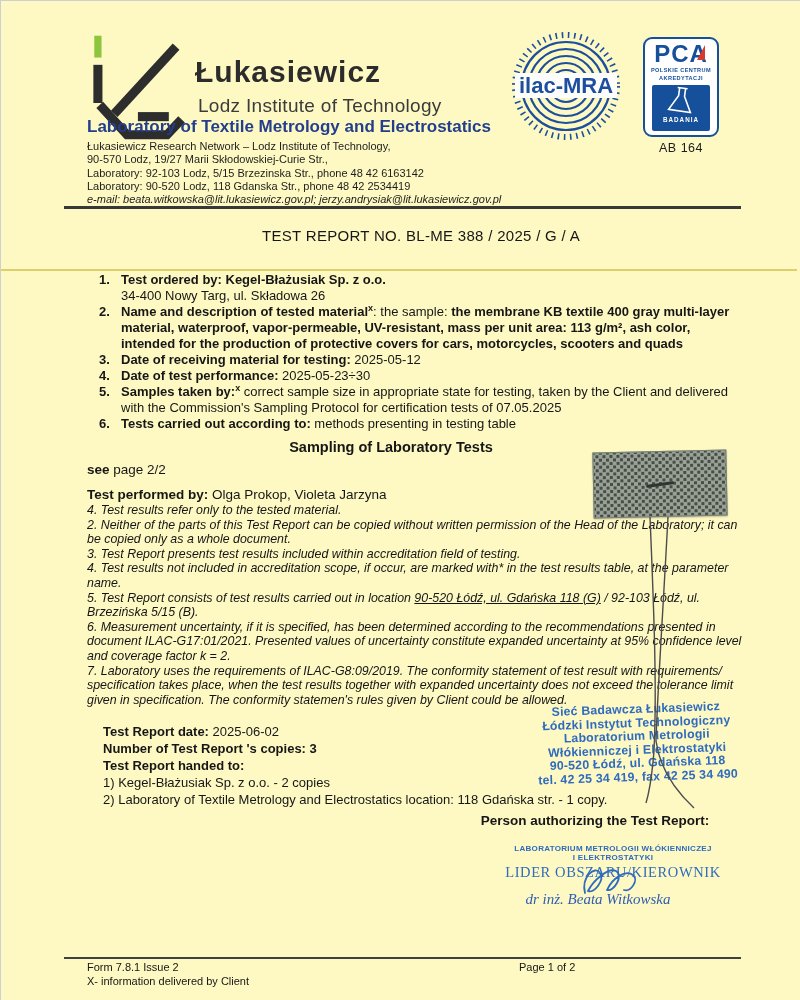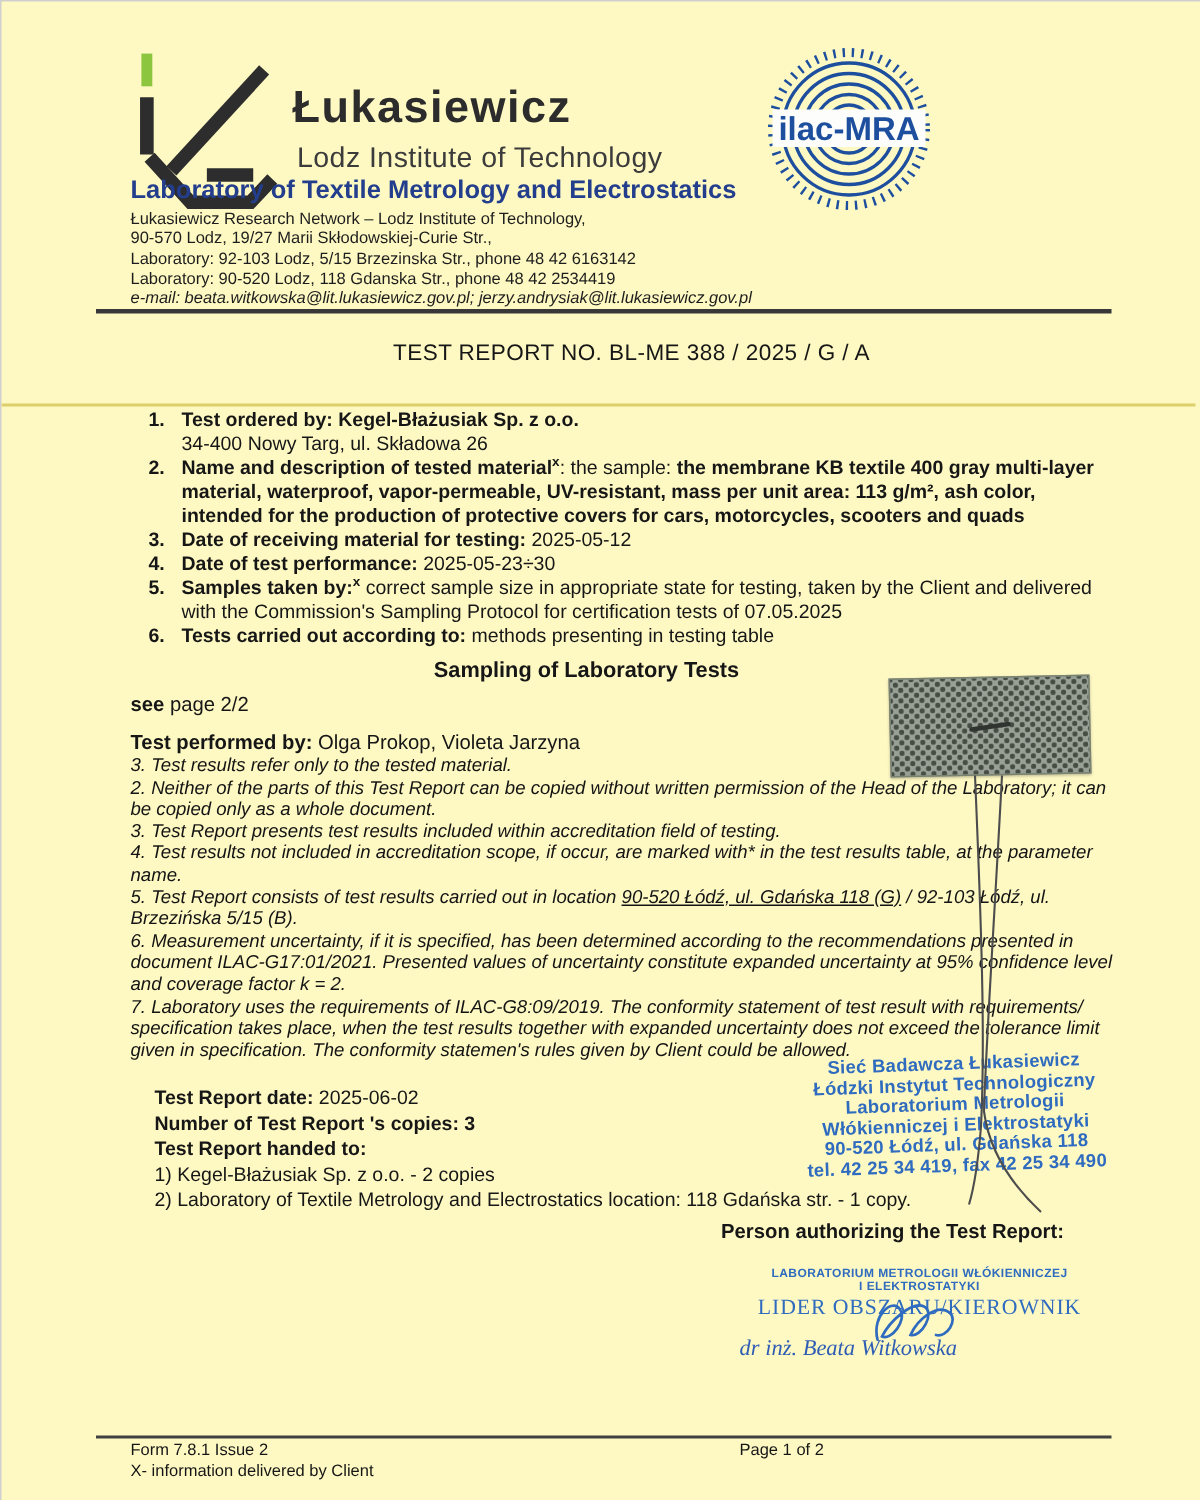--- a/index.html
+++ b/index.html
@@ -54,26 +54,26 @@
   .threads { position:absolute; left:0; top:0; width:800px; height:1000px; pointer-events:none; z-index:6; }
   
   .stamp-location { position:absolute; left:520px; top:702px; width:232px; text-align:center; color:#2f6bbf;
     font-weight:bold; font-size:12.3px; line-height:13.6px; transform:rotate(-2deg); letter-spacing:0.2px; }
   .meta { position:absolute; left:102px; top:722px; font-size:13px; line-height:17px; }
   .authorizing { position:absolute; left:468px; top:812px; width:252px; text-align:center; font-size:13.5px; font-weight:bold; }
   .lab-stamp { position:absolute; left:492px; top:843px; width:240px; text-align:center; color:#2f6bbf; }
   .lab-stamp .tiny { font-size:8px; font-weight:bold; line-height:9px; letter-spacing:0.3px; }
   .lab-stamp .role { font-family:"Liberation Serif", serif; font-size:14.5px; letter-spacing:0.6px; margin-top:2px; }
   .signature { position:absolute; left:578px; top:862px; z-index:3; }
-  .signer { position:absolute; left:492px; top:890px; width:210px; z-index:2;
+  .signer { position:absolute; left:492px; top:890px; width:210px; text-align:center; z-index:2;
     font-family:"Liberation Serif", serif; font-style:italic; font-size:15px; color:#2f5db4; }
   
   .footer-rule { position:absolute; left:63px; top:956px; width:677px; height:2px; background:#414141; }
   .footer-form { position:absolute; left:86px; top:960px; font-size:11px; }
-  .footer-page { position:absolute; left:492px; top:960px; font-size:11px; }
+  .footer-page { position:absolute; left:518px; top:960px; font-size:11px; }
   .footer-note { position:absolute; left:86px; top:974px; font-size:11px; }
 </style>
 </head>
 <body>
 
 <div class="page">
 
   <svg class="logo-mark" viewBox="0 0 110 115">
     <rect x="8" y="0" width="8" height="24" fill="#8cc63f"></rect>
     <g stroke="#2d2d2d" stroke-width="10" fill="none">
@@ -93,20 +93,38 @@
         <circle cx="55" cy="55" r="37"></circle>
       <circle cx="55" cy="55" r="30"></circle>
         <circle cx="55" cy="55" r="23"></circle>
       <circle cx="55" cy="55" r="16"></circle>
         <circle cx="55" cy="55" r="9"></circle>
     </g>
     <rect x="4" y="42" width="102" height="25" fill="#fdfdfc"></rect>
     <text x="55" y="62" text-anchor="middle" font-family="Liberation Sans, sans-serif" font-size="22" font-weight="bold" fill="#1d4f9e">ilac-MRA</text>
   </svg>
 
+  <div class="pca-wrap">
+    <div class="pca-badge">
+      <div class="pca-acronym">PCA</div>
+      <div class="pca-red"></div>
+      <div class="pca-name">POLSKIE CENTRUM</div>
+      <div class="pca-name">AKREDYTACJI</div>
+      <div class="pca-box">
+        <svg width="34" height="30" viewBox="0 0 34 30">
+          <g stroke="#ffffff" stroke-width="1.6" fill="none" transform="rotate(8 17 15)">
+            <path d="M14,3 L14,11 L6,26 L28,26 L20,11 L20,3"></path>
+            <path d="M12,3 L22,3"></path>
+          </g>
+        </svg>
+        <div class="pca-badania">BADANIA</div>
+      </div>
+    </div>
+    <div class="pca-number">AB 164</div>
+  </div>
 
   <div class="lab-title">Laboratory of Textile Metrology and Electrostatics</div>
   <div class="addr">
     <div>Łukasiewicz Research Network – Lodz Institute of Technology,</div>
     <div>90-570 Lodz, 19/27 Marii Skłodowskiej-Curie Str.,</div>
     <div>Laboratory: 92-103 Lodz, 5/15 Brzezinska Str., phone 48 42 6163142</div>
     <div>Laboratory: 90-520  Lodz, 118 Gdanska Str., phone 48 42 2534419</div>
     <div class="email">e-mail:  beata.witkowska@lit.lukasiewicz.gov.pl;  jerzy.andrysiak@lit.lukasiewicz.gov.pl</div>
   </div>
   <div class="header-rule"></div>
@@ -140,21 +158,21 @@
       <span class="num">6.</span>
       <span class="body"><span class="b">Tests carried out according to:</span><span> methods presenting in testing table</span></span>
     </div>
   </div>
 
   <div class="results-heading">Sampling of Laboratory Tests</div>
   <div class="see-line"><span class="b">see</span><span> page  2/2</span></div>
   <div class="performed-line"><span class="b">Test performed by:</span><span> Olga Prokop, Violeta Jarzyna</span></div>
 
   <div class="notes">
-    <p>3.  Test results refer only to the tested material.</p>
+    <p>4.  Test results refer only to the tested material.</p>
     <p>2.  Neither of the parts of this Test Report can be copied without written permission of the Head of the Laboratory; it can be copied only as a whole document.</p>
     <p>3.  Test Report presents test results included within accreditation  field of testing.</p>
     <p>4.  Test results not included in accreditation scope, if occur, are marked with* in the test results table, at the parameter name.</p>
     <p><span>5.  Test Report consists of test results carried out in location </span><span class="u">90-520 Łódź, ul. Gdańska 118 (G)</span><span> / 92-103 Łódź, ul. Brzezińska 5/15 (B).</span></p>
     <p>6.  Measurement uncertainty, if it is specified, has been determined according to the recommendations presented in document ILAC-G17:01/2021. Presented values of uncertainty constitute expanded uncertainty at 95% confidence level  and coverage factor k = 2.</p>
     <p>7.  Laboratory uses the requirements of ILAC-G8:09/2019. The conformity statement of test result with requirements/ specification takes place, when the test results together with expanded uncertainty does not exceed the tolerance limit given in specification. The conformity statemen's rules given by Client could be allowed.</p>
   </div>
 
   <div class="swatch">
     <div class="staple"></div>

